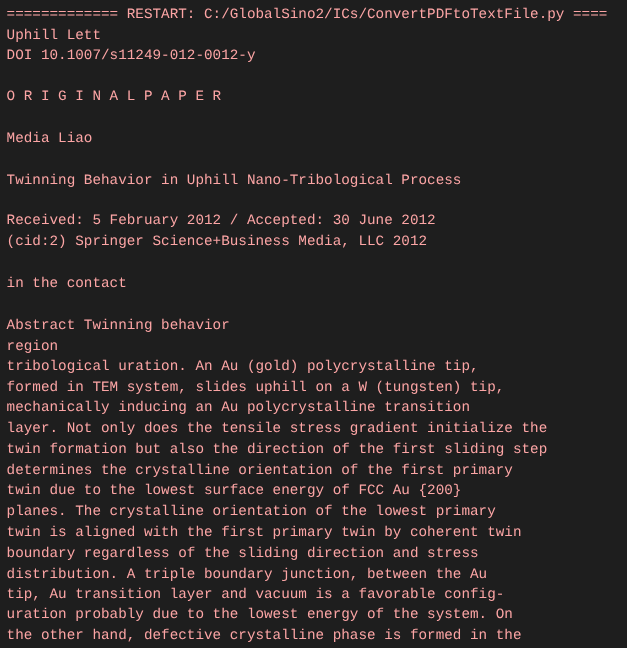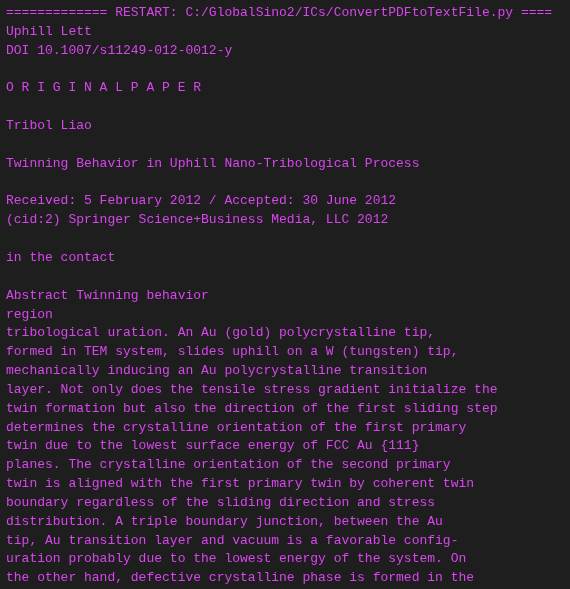--- a/index.html
+++ b/index.html
@@ -19,54 +19,54 @@
     .terminal {
       background-color: #1e1e1e;
       padding: 4px 6px;
       width: 570px;
       min-height: 589px;
     }
     .line {
       white-space: pre-wrap;
       word-break: break-word;
       line-height: 1.45;
-      color: #d946ef;
+      color: #fca5a5;
     }
     .empty-line {
       height: 1.45em;
     }
   </style>
 </head>
 <body>
 
 <div class="terminal">
 <div class="line">============= RESTART: C:/GlobalSino2/ICs/ConvertPDFtoTextFile.py ====</div>
     <div class="line">Uphill Lett</div>
     <div class="line">DOI 10.1007/s11249-012-0012-y</div>
     <div class="empty-line"></div>
     <div class="line">O R I G I N A L P A P E R</div>
     <div class="empty-line"></div>
-    <div class="line">Tribol Liao</div>
+    <div class="line">Media Liao</div>
     <div class="empty-line"></div>
     <div class="line">Twinning Behavior in Uphill Nano-Tribological Process</div>
     <div class="empty-line"></div>
     <div class="line">Received: 5 February 2012 / Accepted: 30 June 2012</div>
     <div class="line">(cid:2) Springer Science+Business Media, LLC 2012</div>
     <div class="empty-line"></div>
     <div class="line">in the contact</div>
     <div class="empty-line"></div>
     <div class="line">Abstract Twinning behavior</div>
     <div class="line">region</div>
     <div class="line">tribological uration. An Au (gold) polycrystalline tip,</div>
     <div class="line">formed in TEM system, slides uphill on a W (tungsten) tip,</div>
     <div class="line">mechanically inducing an Au polycrystalline transition</div>
     <div class="line">layer. Not only does the tensile stress gradient initialize the</div>
     <div class="line">twin formation but also the direction of the first sliding step</div>
     <div class="line">determines the crystalline orientation of the first primary</div>
-    <div class="line">twin due to the lowest surface energy of FCC Au {111}</div>
-    <div class="line">planes. The crystalline orientation of the second primary</div>
+    <div class="line">twin due to the lowest surface energy of FCC Au {200}</div>
+    <div class="line">planes. The crystalline orientation of the lowest primary</div>
     <div class="line">twin is aligned with the first primary twin by coherent twin</div>
     <div class="line">boundary regardless of the sliding direction and stress</div>
     <div class="line">distribution. A triple boundary junction, between the Au</div>
     <div class="line">tip, Au transition layer and vacuum is a favorable config-</div>
     <div class="line">uration probably due to the lowest energy of the system. On</div>
     <div class="line">the other hand, defective crystalline phase is formed in the</div>
   </div>
 
 </body></html>

